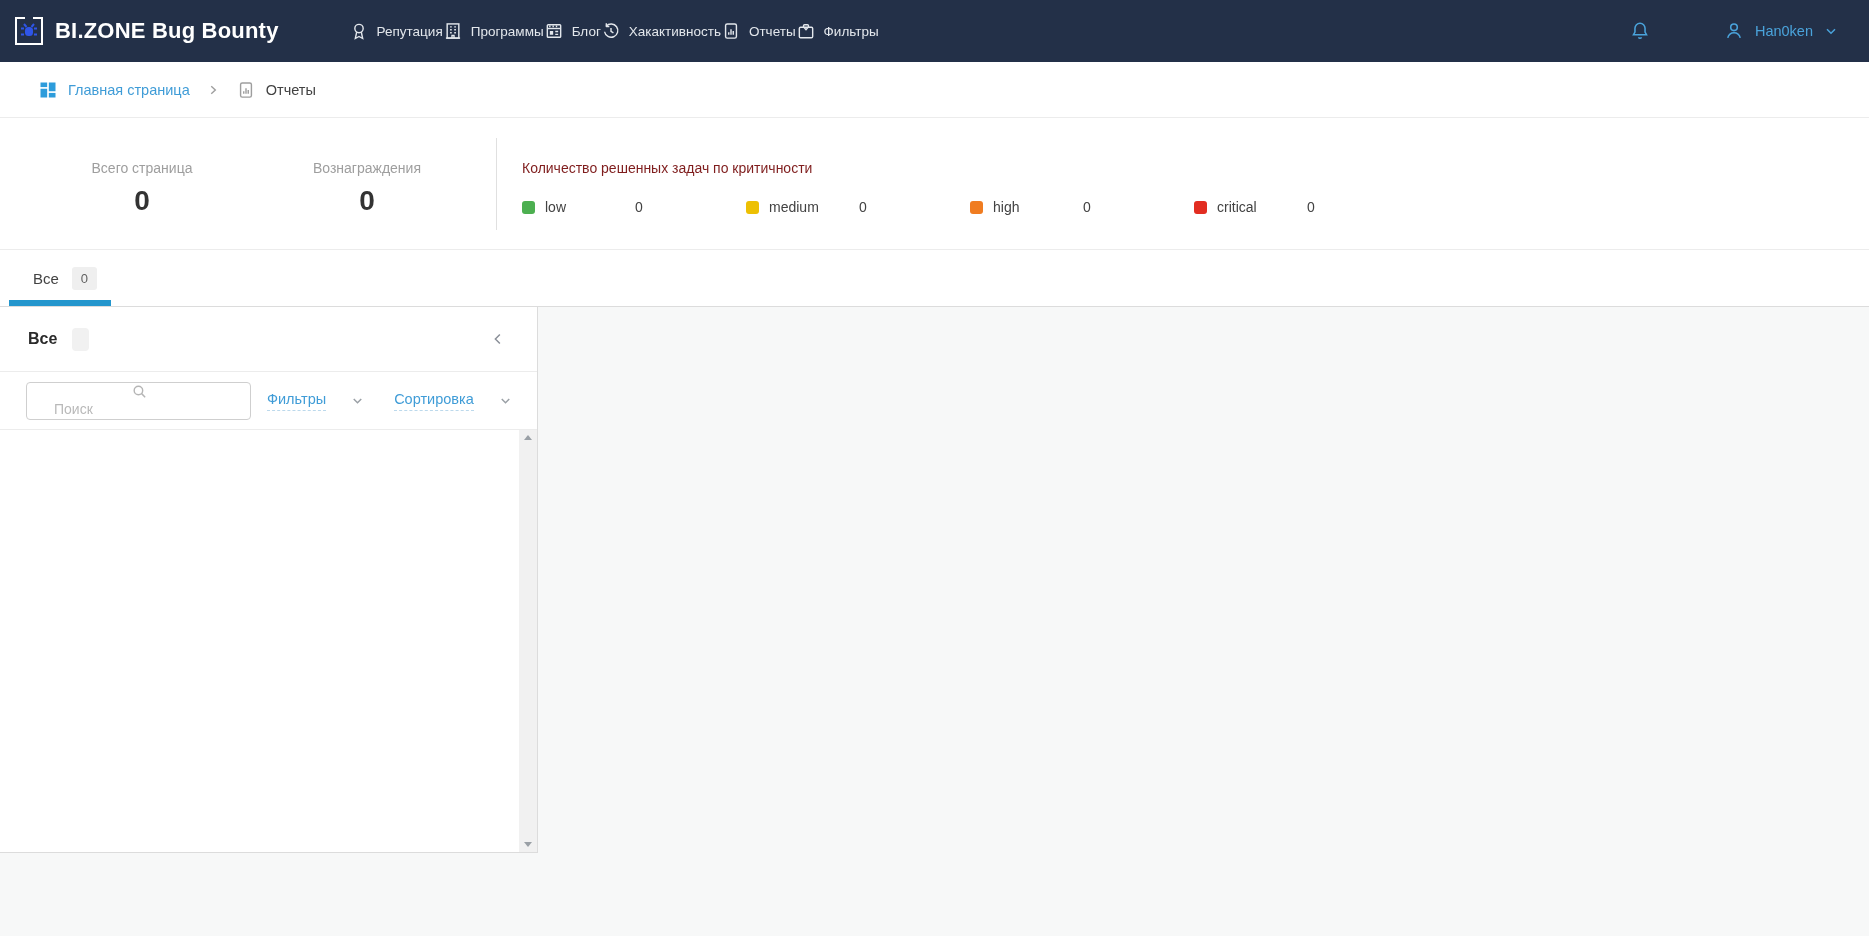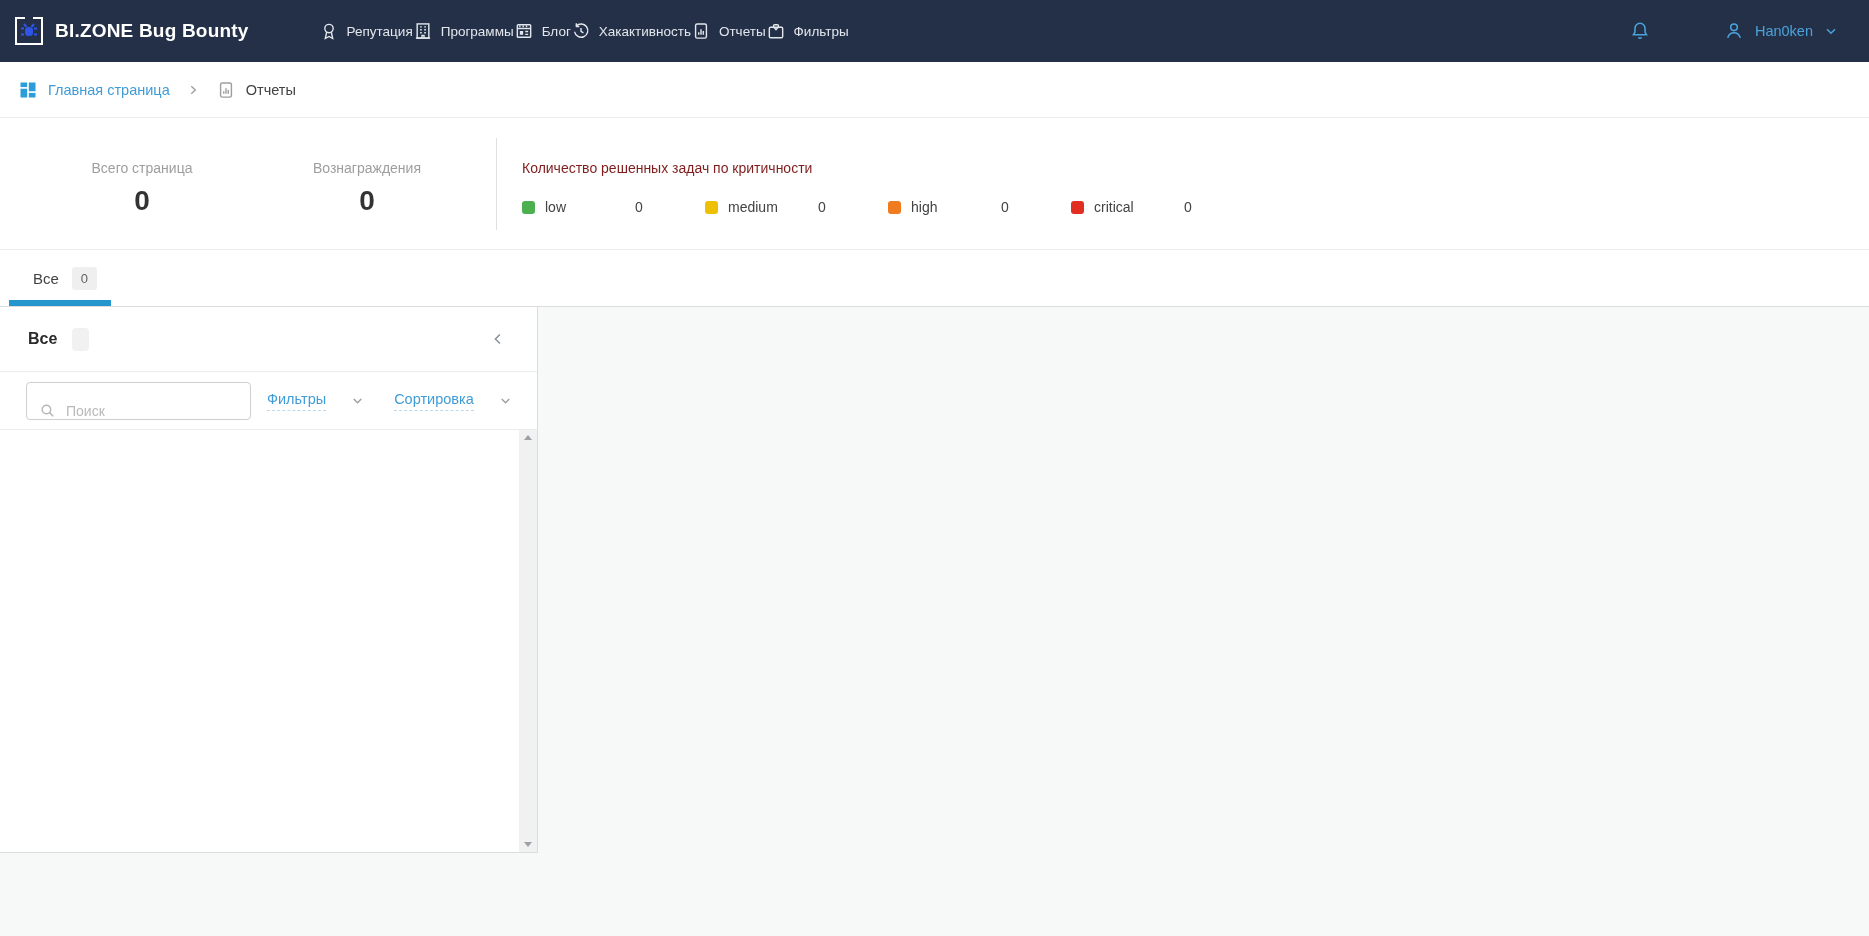--- a/index.html
+++ b/index.html
@@ -5,51 +5,51 @@
   * { margin:0; padding:0; box-sizing:border-box; }
   html,body { width:1869px; height:936px; overflow:hidden; background:#f7f8f8;
     font-family:"Liberation Sans", sans-serif; }
   .page { width:1869px; height:936px; display:flex; flex-direction:column; }
 
   
   .topbar { height:62px; flex:0 0 62px; background:#233048; display:flex; align-items:center;
     padding:0 30px 0 13px; }
   .logo { display:flex; align-items:center; gap:10px; cursor:pointer; }
   .logo-frame { width:32px; height:32px; display:block; }
-  .logo-title { color:#ffffff; font-size:19px; font-weight:bold; letter-spacing:.2px; white-space:nowrap; }
+  .logo-title { color:#ffffff; font-size:22px; font-weight:bold; letter-spacing:.2px; white-space:nowrap; }
   .mainnav { display:flex; align-items:center; margin-left:70px; }
   .nav-item { display:flex; align-items:center; gap:8px; color:#e3e7ec; font-size:13.5px;
     cursor:pointer; white-space:nowrap; }
   .nav-item svg { display:block; }
   .tb-right { margin-left:auto; display:flex; align-items:center; gap:72px; }
   .bell-btn { cursor:pointer; display:flex; }
   .user-menu { display:flex; align-items:center; gap:10px; cursor:pointer; }
   .user-name { color:#4aa3db; font-size:14.5px; }
 
   
   .breadcrumb-bar { height:56px; flex:0 0 56px; background:#fff; border-bottom:1px solid #ececec;
-    display:flex; align-items:center; padding-left:18px; }
+    display:flex; align-items:center; padding-left:38px; }
   .crumb { display:flex; align-items:center; gap:10px; }
   .crumb-link { color:#3f9cd7; font-size:14.5px; cursor:pointer; }
   .crumb-sep { margin:0 16px; display:flex; }
   .crumb-current { color:#424242; font-size:14.5px; }
 
   
   .stats { height:132px; flex:0 0 132px; background:#fff; border-bottom:1px solid #ececec;
     display:flex; }
   .stat-card { width:190px; text-align:center; padding-top:42px; }
   .stat-card:first-child { margin-left:47px; }
   .stat-card + .stat-card { margin-left:35px; }
   .stat-label { color:#9e9e9e; font-size:14px; }
   .stat-value { color:#333; font-size:28px; font-weight:bold; margin-top:9px; }
   .stat-divider { width:1px; background:#e0e0e0; height:92px; align-self:center; margin-left:34px; }
   .severity { padding:42px 0 0 25px; }
   .severity-title { color:#7f1d1d; font-size:14px; }
   .legend { display:flex; margin-top:23px; }
-  .legend-item { display:flex; align-items:center; width:183px; }
+  .legend-item { display:flex; align-items:center; width:224px; }
   .legend-swatch { width:13px; height:13px; border-radius:3px; flex:0 0 13px; }
   .legend-label { color:#424242; font-size:14px; margin-left:10px; width:90px; }
   .legend-value { color:#424242; font-size:14px; }
 
   
   .tabs-row { height:57px; flex:0 0 57px; background:#fff; border-bottom:1px solid #dcdcdc;
     position:relative; display:flex; align-items:center; padding-left:33px; }
   .tab { display:flex; align-items:center; gap:13px; cursor:pointer; }
   .tab-label { color:#424242; font-size:15px; }
   .tab-badge { background:#efefef; color:#616161; font-size:13px; border-radius:3px;
@@ -62,21 +62,21 @@
   .panel { width:538px; height:546px; background:#fff; border-right:1px solid #dcdcdc;
     border-bottom:1px solid #dcdcdc; display:flex; flex-direction:column; }
   .panel-header { height:65px; flex:0 0 65px; border-bottom:1px solid #ececec; display:flex;
     align-items:center; padding:0 30px 0 28px; }
   .panel-title { color:#2b2b2b; font-size:16px; font-weight:bold; }
   .panel-badge { width:17px; height:23px; background:#f1f1f1; border-radius:4px; margin-left:15px; }
   .collapse-btn { margin-left:auto; cursor:pointer; display:flex; }
   .panel-toolbar { height:58px; flex:0 0 58px; border-bottom:1px solid #ececec; display:flex;
     align-items:center; padding-left:26px; }
   .search-box { width:225px; height:38px; border:1px solid #cfcfcf; border-radius:4px;
-    display:flex; align-items:flex-end; padding:0 10px 0 12px; background:#fff; }
+    display:flex; align-items:center; padding:0 10px 0 12px; background:#fff;flex-direction:column; }
   .search-box input { border:none; outline:none; flex:1; min-width:0; margin-left:10px;
     font-size:14px; color:#424242; font-family:"Liberation Sans", sans-serif; }
   .search-box input::placeholder { color:#b9b9b9; }
   .link-drop { display:flex; align-items:center; gap:24px; cursor:pointer; }
   .link-drop .ld-label { color:#3f9cd7; font-size:14.5px; padding-bottom:3px;
     border-bottom:1px dashed #bcd9ec; }
   .ld-filters { margin-left:16px; }
   .ld-sort { margin-left:29px; }
   .panel-list { flex:1; position:relative; background:#fff; }
   .vscrollbar { position:absolute; top:0; right:0; bottom:0; width:18px; background:#f1f1f1;

